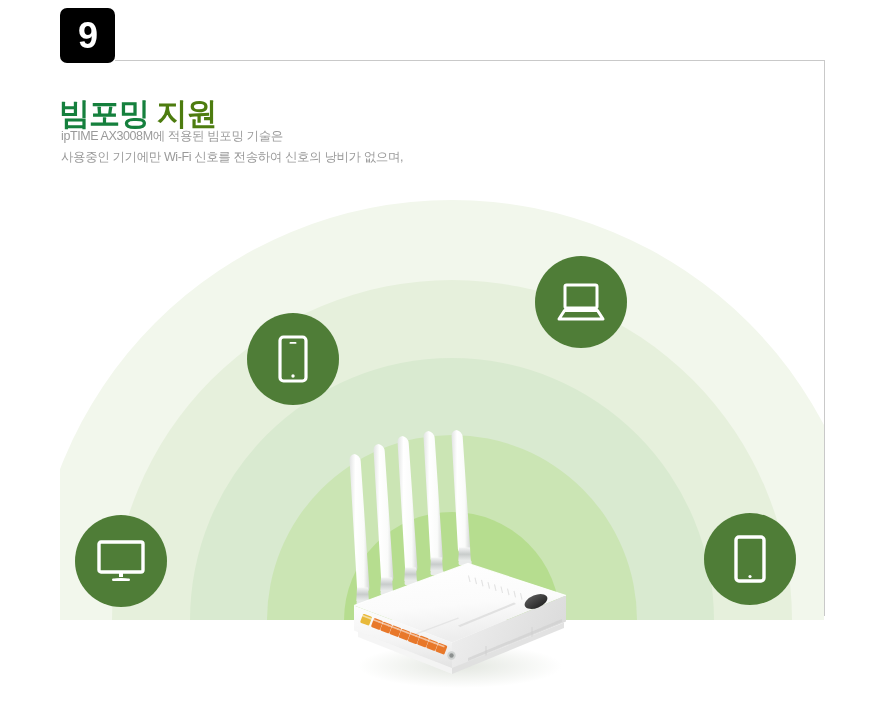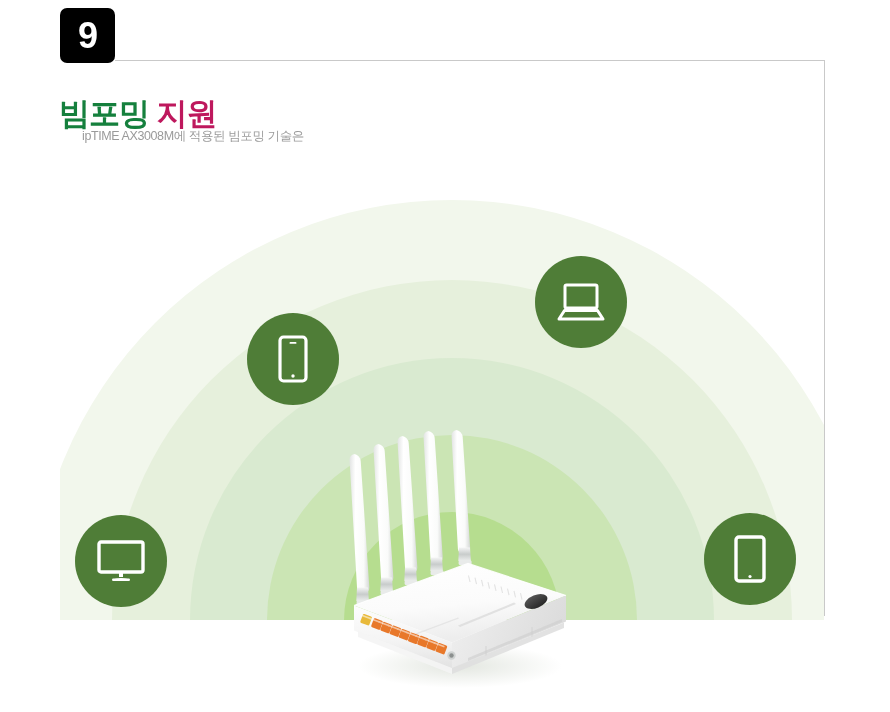--- a/index.html
+++ b/index.html
@@ -46,31 +46,30 @@
 
   
   .heading{
     position:absolute;left:59px;top:74px;
     font-size:31px;font-weight:bold;
     letter-spacing:-1px;
     white-space:nowrap;
     line-height:1.25;
   }
   .heading .hl{color:#15803d;}
-  .heading .hd{color:#be185d;text-align:right;}
+  .heading .hd{color:#4d7c0f;text-align:right;}
 
   
   .body-copy{
     position:absolute;left:61px;top:126px;
     font-size:12.5px;
     color:#9a9a9a;
     line-height:21px;
     letter-spacing:-0.4px;
     white-space:nowrap;
-    margin-left:21px;
   }
   .body-copy div{display:block;}
 
   
   .arcs{
     position:absolute;left:0;top:0;width:890px;height:712px;
     pointer-events:none;
   }
 
   
@@ -112,20 +111,21 @@
   <div class="badge">
     <span class="badge-num">9</span>
   </div>
 
   <h1 class="heading">
     <span class="hl">빔포밍</span><span class="hd"> 지원</span>
   </h1>
 
   <div class="body-copy">
     <div>ipTIME AX3008M에 적용된 빔포밍 기술은</div>
+    <div>사용중인 기기에만 Wi-Fi 신호를 전송하여 신호의 낭비가 없으며,</div>
   </div>
 
   <div class="bubble" style="left:247px;top:313px;width:92px;height:92px;background:#4f7d37;">
     <svg width="44" height="50" viewBox="0 0 44 50">
       <rect x="9" y="3" width="26" height="44" rx="3.5" ry="3.5" fill="none" stroke="#ffffff" stroke-width="3.2"></rect>
       <rect x="18.5" y="8" width="7" height="1.8" rx="0.9" fill="#ffffff"></rect>
       <circle cx="22" cy="42" r="1.7" fill="#ffffff"></circle>
     </svg>
   </div>
 

